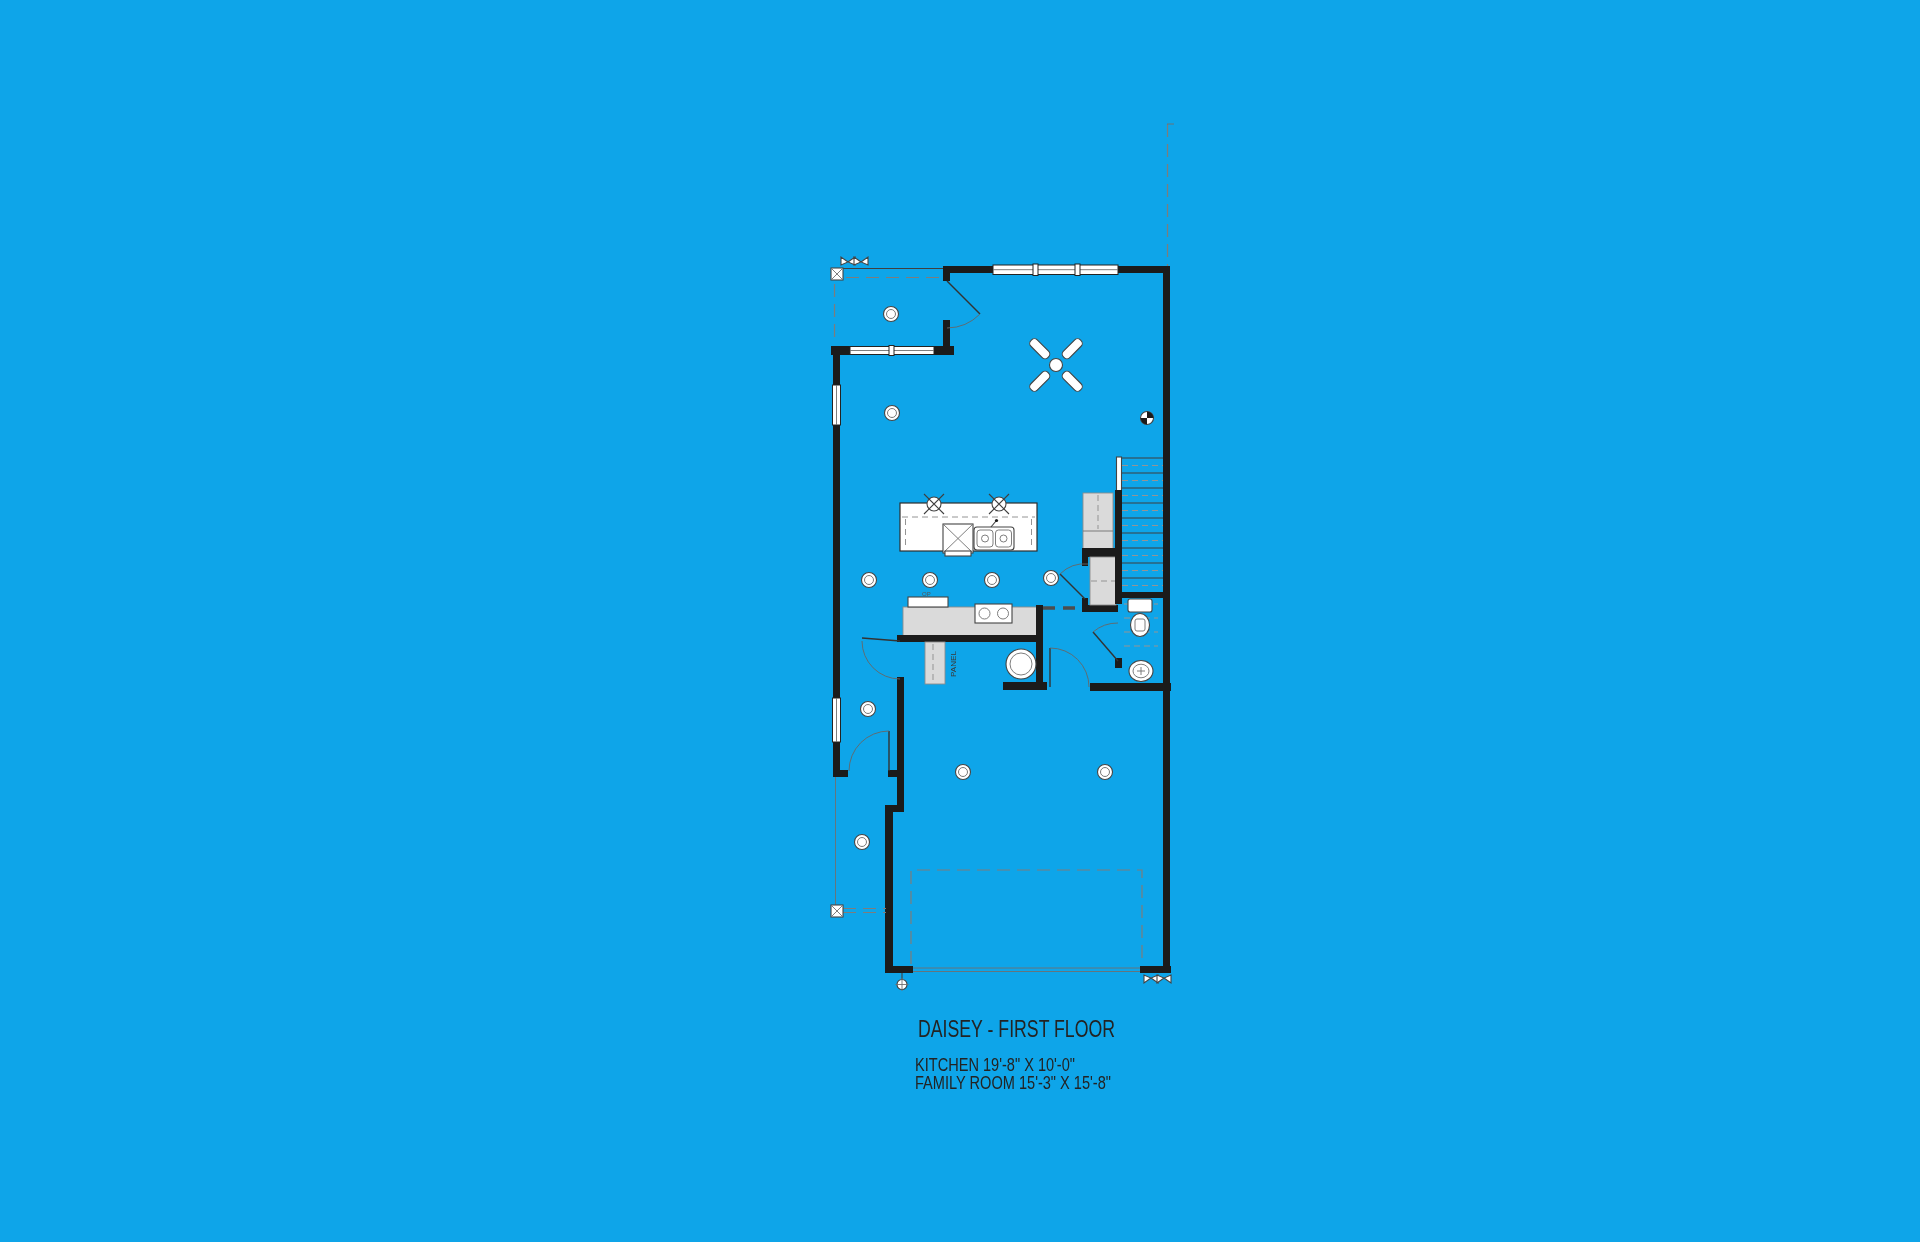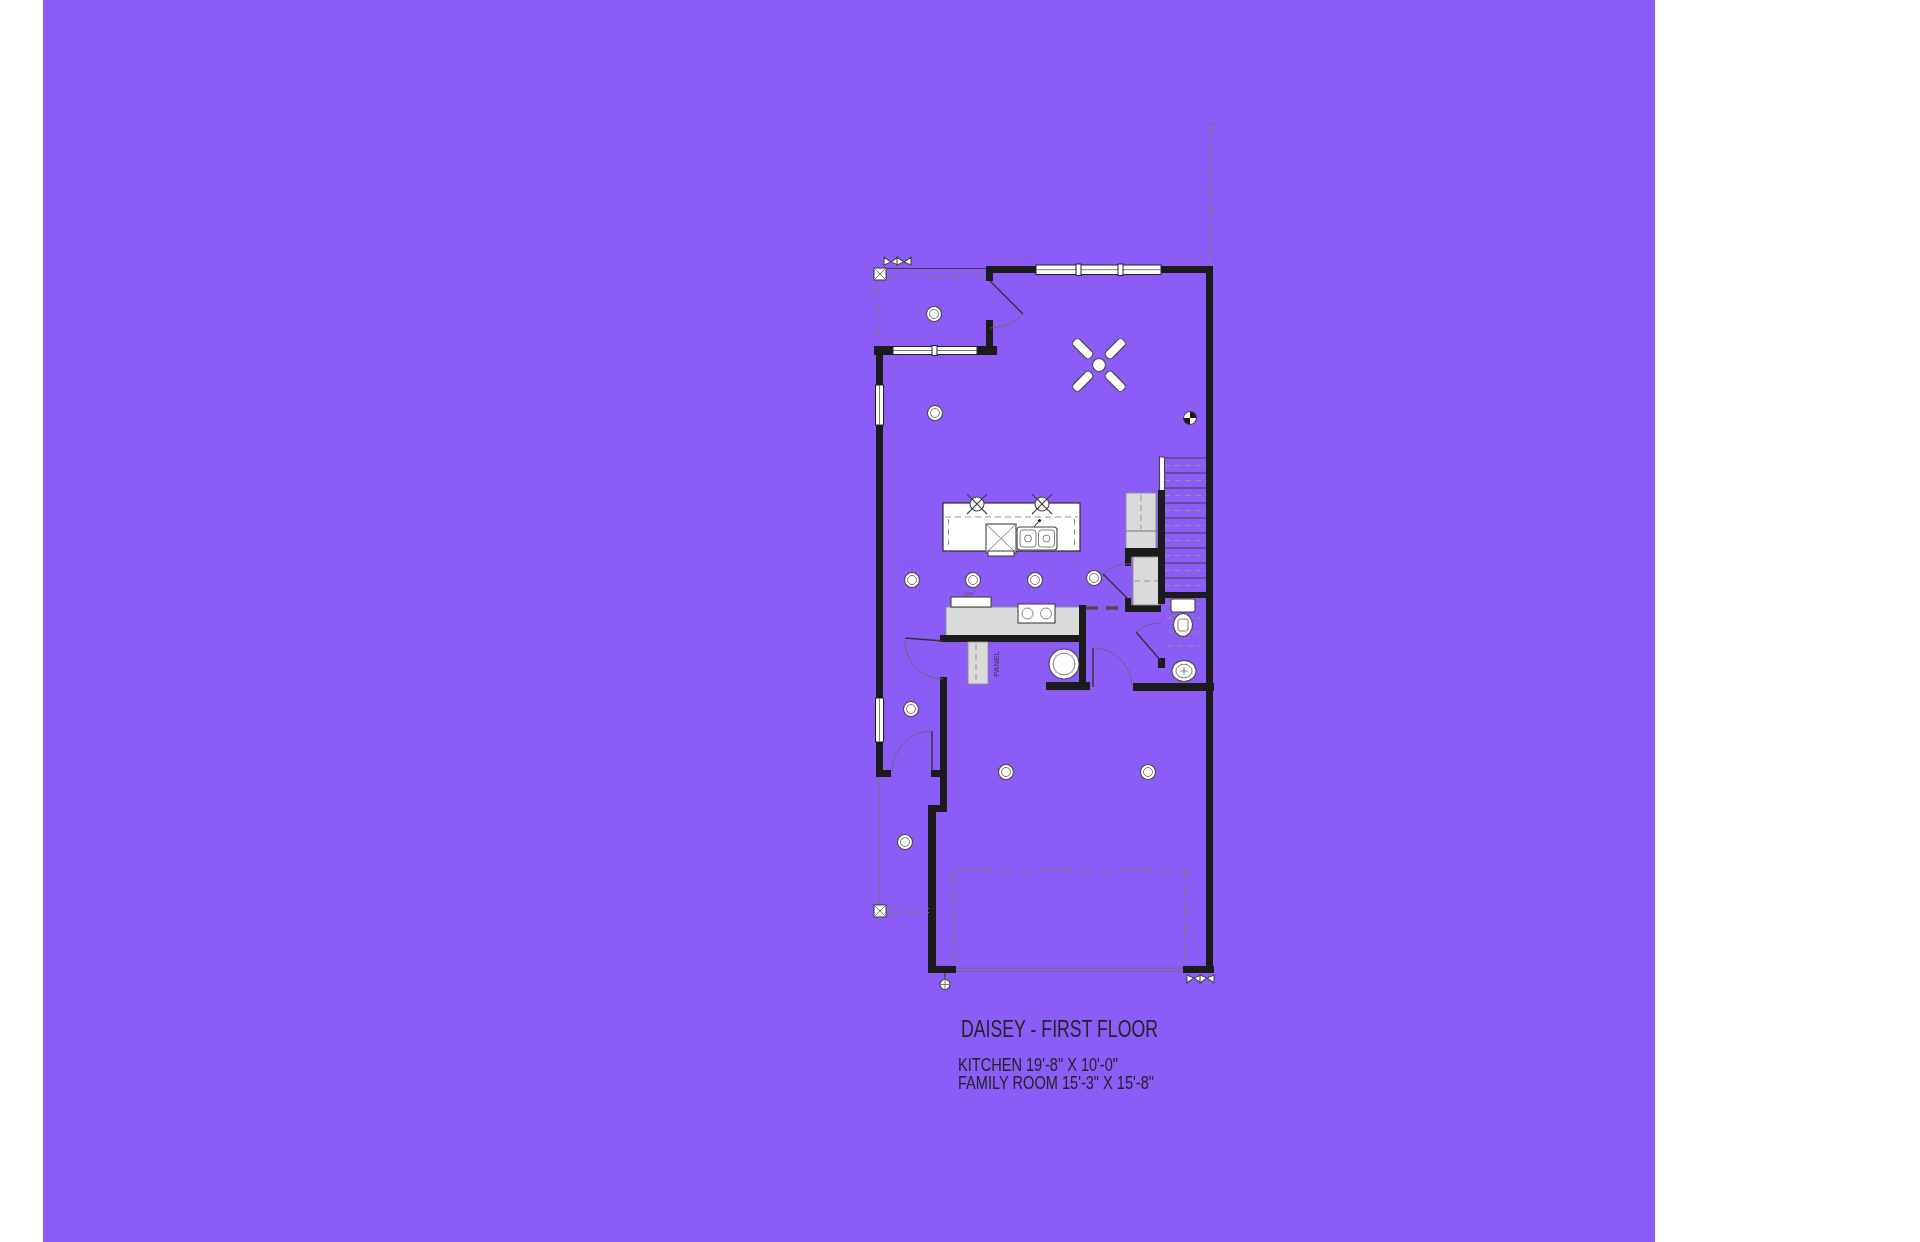--- a/index.html
+++ b/index.html
@@ -1,16 +1,16 @@
 <!DOCTYPE html>
 <html><head>
 <meta charset="utf-8">
 <style>
   html,body{margin:0;padding:0;background:#ffffff;width:1920px;height:1242px;overflow:hidden;}
-  #floorplan-page{position:relative;width:1612px;height:1242px;background:#8b5cf6;margin-left:43px;}
+  #floorplan-page{position:relative;width:1920px;height:1242px;background:#0ea5e9;}
   svg{position:absolute;left:0;top:0;}
   .wall{fill:#1b1b1b;stroke:none;}
   .thin{stroke:#3f3f3f;stroke-width:1.1;fill:none;}
   .xthin{stroke:#6f6f6f;stroke-width:0.9;fill:none;}
   .dash{stroke:#7d7d7d;stroke-width:1.2;fill:none;stroke-dasharray:13 7;}
   .dash2{stroke:#949494;stroke-width:1;fill:none;stroke-dasharray:6 4;}
   .win{fill:#ffffff;stroke:#232323;stroke-width:1;}
   .gray{fill:#dadada;stroke:#8d8d8d;stroke-width:0.9;}
   .fixture{fill:#ffffff;stroke:#444444;stroke-width:1.1;}
   .leaf{stroke:#333333;stroke-width:1.4;fill:none;}

